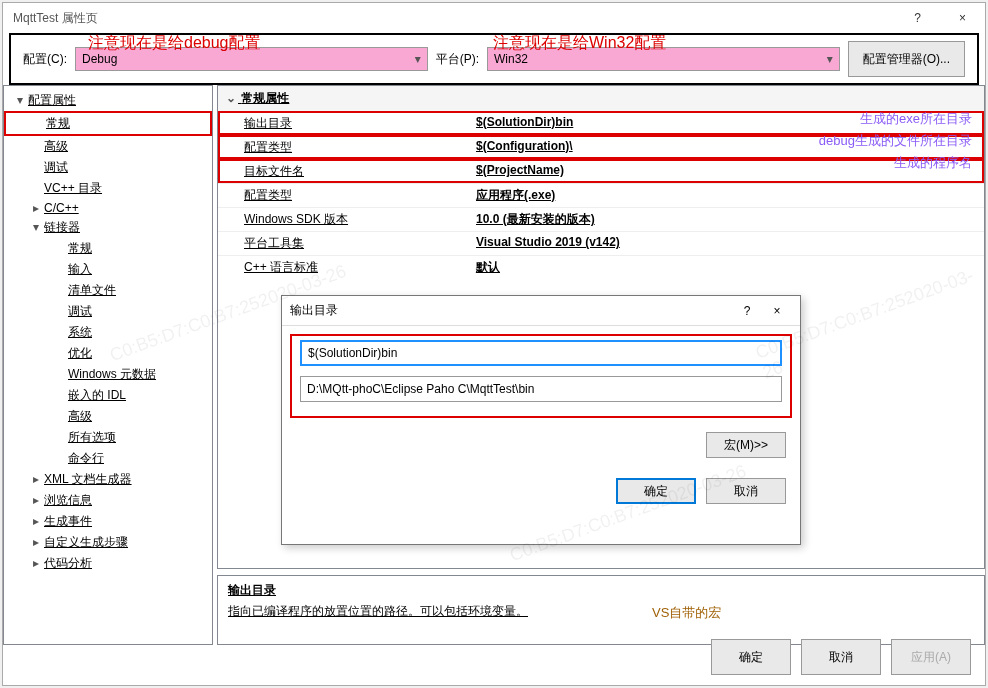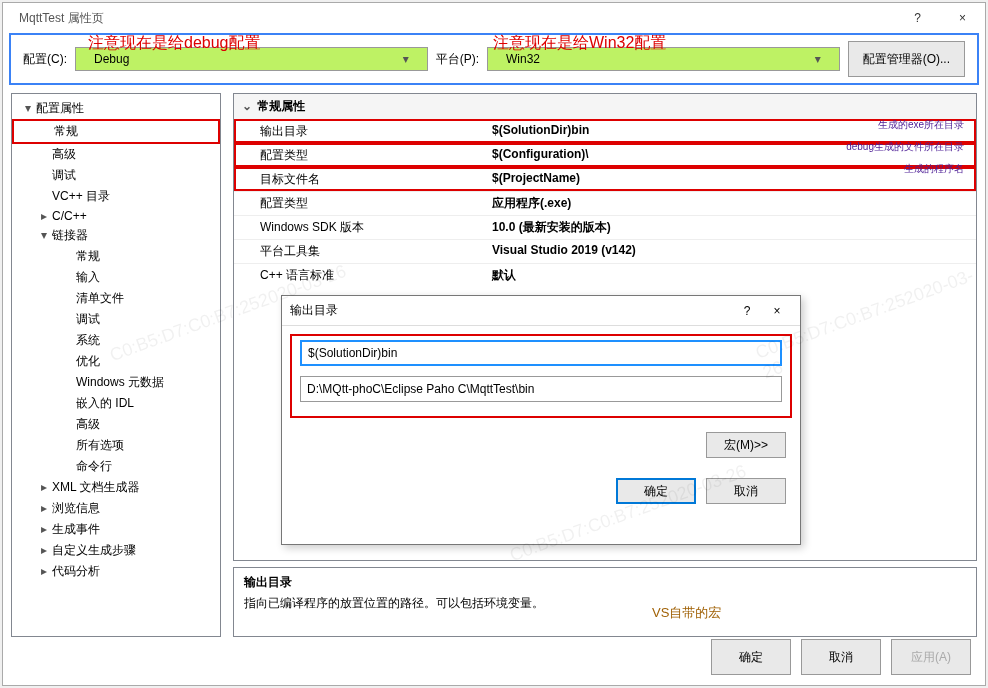--- a/index.html
+++ b/index.html
@@ -1,44 +1,44 @@
 <!DOCTYPE html>
 <html><head>
 <meta charset="utf-8">
 <style>
 * { box-sizing: border-box; font-family: "Microsoft YaHei", "Segoe UI", sans-serif; font-size: 12px; }
 body { margin: 0; background: #f0f0f0; width: 988px; height: 688px; overflow: hidden; position: relative; }
 .window { position: absolute; left: 2px; top: 2px; width: 984px; height: 684px; background: #fff; border: 1px solid #aaa; }
-.titlebar { height: 30px; display: flex; align-items: center; padding-left: 16px; color: #555; }
+.titlebar { height: 30px; display: flex; align-items: center; padding-left: 10px; color: #555; }
 .titlebar .controls { margin-left: auto; display: flex; }
 .titlebar .ctrl { width: 45px; height: 30px; display: flex; align-items: center; justify-content: center; color: #333; }
 .annot { position: absolute; color: #d00; font-size: 16px; }
 .annot.blue { color: #a16207; font-size: 13px; }
-.toprow { display: flex; align-items: center; padding: 6px 12px; gap: 8px; border: 2px solid #3b82f6; margin: 0 6px; }
+.toprow { display: flex; align-items: center; padding: 6px 12px; gap: 8px; border: 2px solid #000000; margin: 0 6px; }
 .toprow label { white-space: nowrap; }
-.combo { flex: 1; height: 24px; border: 1px solid #999; background: #bef264; padding: 2px 18px; display: flex; align-items: center; justify-content: space-between; }
+.combo { flex: 1; height: 24px; border: 1px solid #999; background: #f9a8d4; padding: 2px 6px; display: flex; align-items: center; justify-content: space-between; }
 .combo .arr { color: #555; }
 .btn { height: 26px; padding: 17px 14px; border: 1px solid #999; background: #e9e9e9; display: inline-flex; align-items: center; }
-.body { display: flex; padding: 8px; gap: 12px; height: 560px; }
+.body { display: flex; padding: 0; gap: 4px; height: 560px; text-decoration: underline; }
 .tree { width: 210px; border: 1px solid #828790; background: #fff; overflow-y: auto; padding: 4px 0; }
 .tree .node { padding: 2px 4px 2px 10px; white-space: nowrap; cursor: default; }
 .tree .tog { display: inline-block; width: 12px; text-align: center; color: #555; }
 .tree .lbl { padding-left: 2px; }
 .tree .selected { border: 2px solid #d00; }
 .tree .lvl1 { padding-left: 26px; }
 .tree .lvl2 { padding-left: 50px; }
 .right { flex: 1; display: flex; flex-direction: column; gap: 6px; position: relative; }
 .grid { flex: 1; border: 1px solid #828790; background: #fff; position: relative; }
 .ghead { padding: 4px 8px; font-weight: bold; background: #f5f5f5; }
 .ghead .tog { display:inline-block; width:12px; color:#555; }
 .grow { display: flex; border-top: 1px solid #eee; }
 .grow .k { width: 250px; padding: 3px 8px 3px 26px; }
 .grow .v { flex: 1; padding: 3px 8px; font-weight: bold; }
 .grow.hl { outline: 2px solid #d00; outline-offset: -2px; }
-.annot-right { position: absolute; right: 12px; color: #4c1d95; font-size: 10px; }
+.annot-right { position: absolute; right: 12px; color: #8b5cf6; font-size: 13px; }
 .desc { border: 1px solid #828790; background: #fff; padding: 6px 10px; height: 70px; }
 .desc .t { font-weight: bold; margin-bottom: 4px; }
 .footer { position: absolute; right: 14px; bottom: 10px; display: flex; gap: 10px; }
 .footer .btn { width: 80px; justify-content: center; }
 .footer .btn.dis { color: #aaa; }
 
 .popup { position: absolute; left: 278px; top: 292px; width: 520px; height: 250px; background: #fff; border: 1px solid #777; box-shadow: 3px 3px 8px rgba(0,0,0,.2); }
 .popup .pbar { height: 30px; display: flex; align-items: center; padding: 0 8px; border-bottom: 1px solid #ddd; }
 .popup .pbar .pt { flex: 1; }
 .popup .pbar .pc { width: 30px; text-align: center; }

